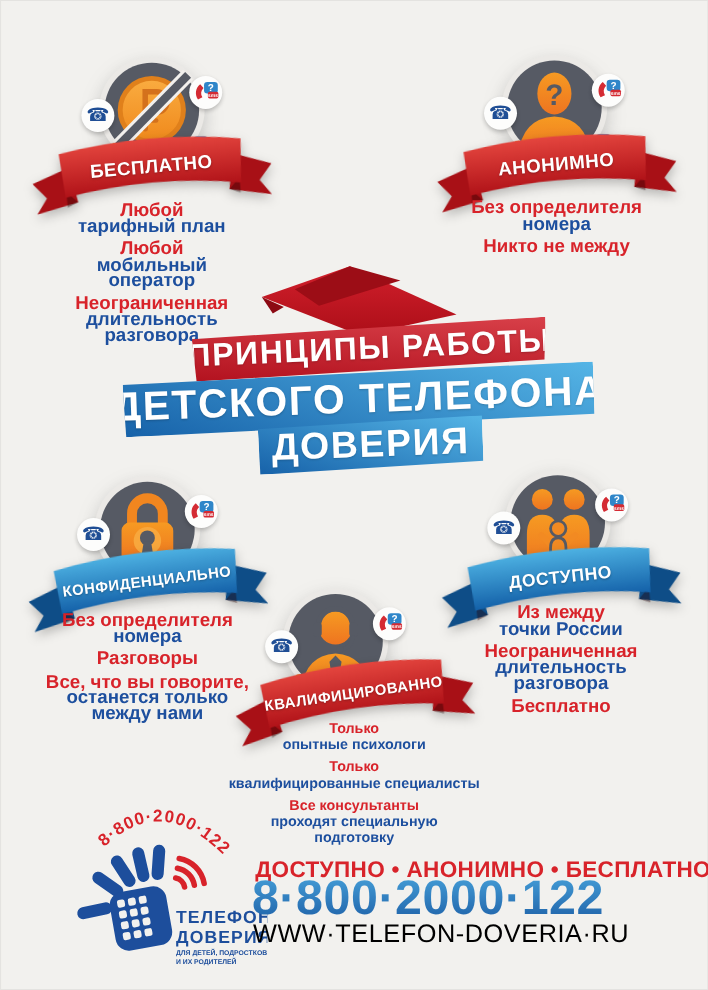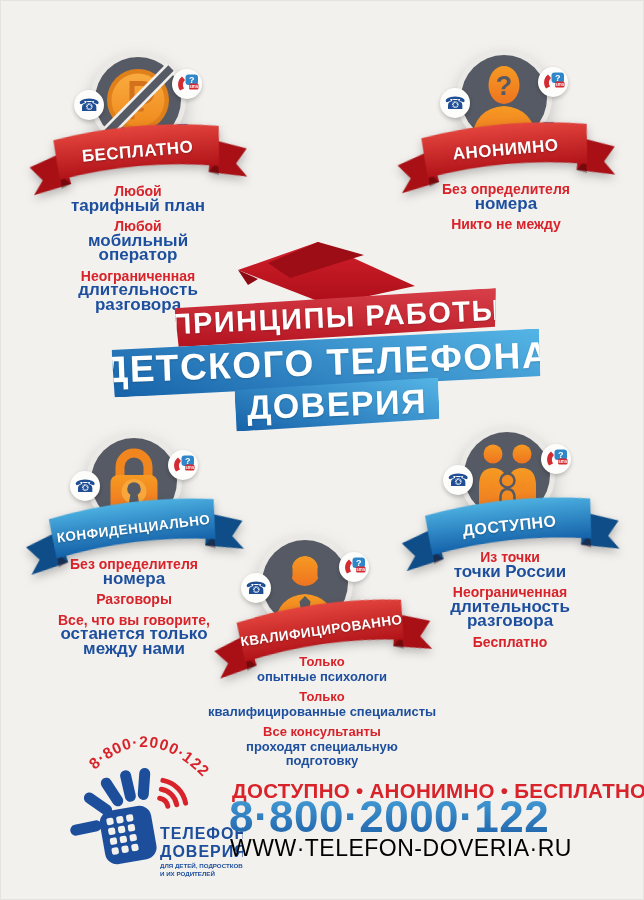--- a/index.html
+++ b/index.html
@@ -31,21 +31,21 @@
   .ribbon.red .band{fill:url(#gRibRed);}
   .ribbon.blue .tail{fill:#0e4d87;}
   .ribbon.blue .band{fill:url(#gRibBlue);}
   .ribbon-label{position:absolute;left:26px;right:26px;top:12px;height:40px;
     display:flex;align-items:center;justify-content:center;
     color:#fff;font-weight:800;letter-spacing:.5px;
     text-shadow:0 1px 2px rgba(0,0,0,.25);white-space:nowrap;}
   
   .items{position:absolute;text-align:center;}
   .item{margin-bottom:6px;}
-  .item .head{color:#d8232a;font-weight:800;font-size:14px;line-height:14.5px;white-space:pre-line;}
+  .item .head{color:#d8232a;font-weight:800;font-size:17px;line-height:14.5px;white-space:pre-line;}
   .item .sub{color:#1d4f9e;font-weight:800;font-size:17px;line-height:14.5px;white-space:pre-line;}
   .items.small .item .head,.items.small .item .sub{font-size:13px;}
   
   .banner{position:absolute;display:flex;align-items:center;justify-content:center;
     color:#fff;font-weight:800;letter-spacing:1.5px;white-space:nowrap;
     text-shadow:0 1px 2px rgba(0,0,0,.18);}
   .banner.redb{background:linear-gradient(185deg,#d84049,#b3121f);
     clip-path:polygon(0 14%,100% 0,99.2% 86%,.8% 100%);z-index:3;}
   .banner.blueb{background:linear-gradient(200deg,#55b5e6,#1762a9);
     clip-path:polygon(0 12%,100% 0,100% 88%,.4% 100%);z-index:4;}
@@ -297,21 +297,21 @@
       <path class="tail" d="M40,26 L6,38 L18,52 L8,66 L46,58 Z"></path>
       <path class="tail" d="M190,26 L224,38 L212,52 L222,66 L184,58 Z"></path>
       <path class="fold" d="M36,48 L46,58 L36,62 Z"></path>
       <path class="fold" d="M194,48 L184,58 L194,62 Z"></path>
       <path class="band" d="M32,13 Q115,-1 198,13 L195,53 Q115,39 35,53 Z"></path>
     </svg>
     <span class="ribbon-label" style="font-size:16px;">ДОСТУПНО</span>
   </div>
   <div class="items" style="left:410px;top:550px;width:200px;">
     <div class="item">
-      <div class="head">Из точки</div>
+      <div class="head">Из между</div>
       <div class="sub">точки России</div>
     </div>
     <div class="item">
       <div class="head">Неограниченная</div>
       <div class="sub">длительность разговора</div>
     </div>
     <div class="item">
       <div class="head">Бесплатно</div>
       <div class="sub"></div>
     </div>

